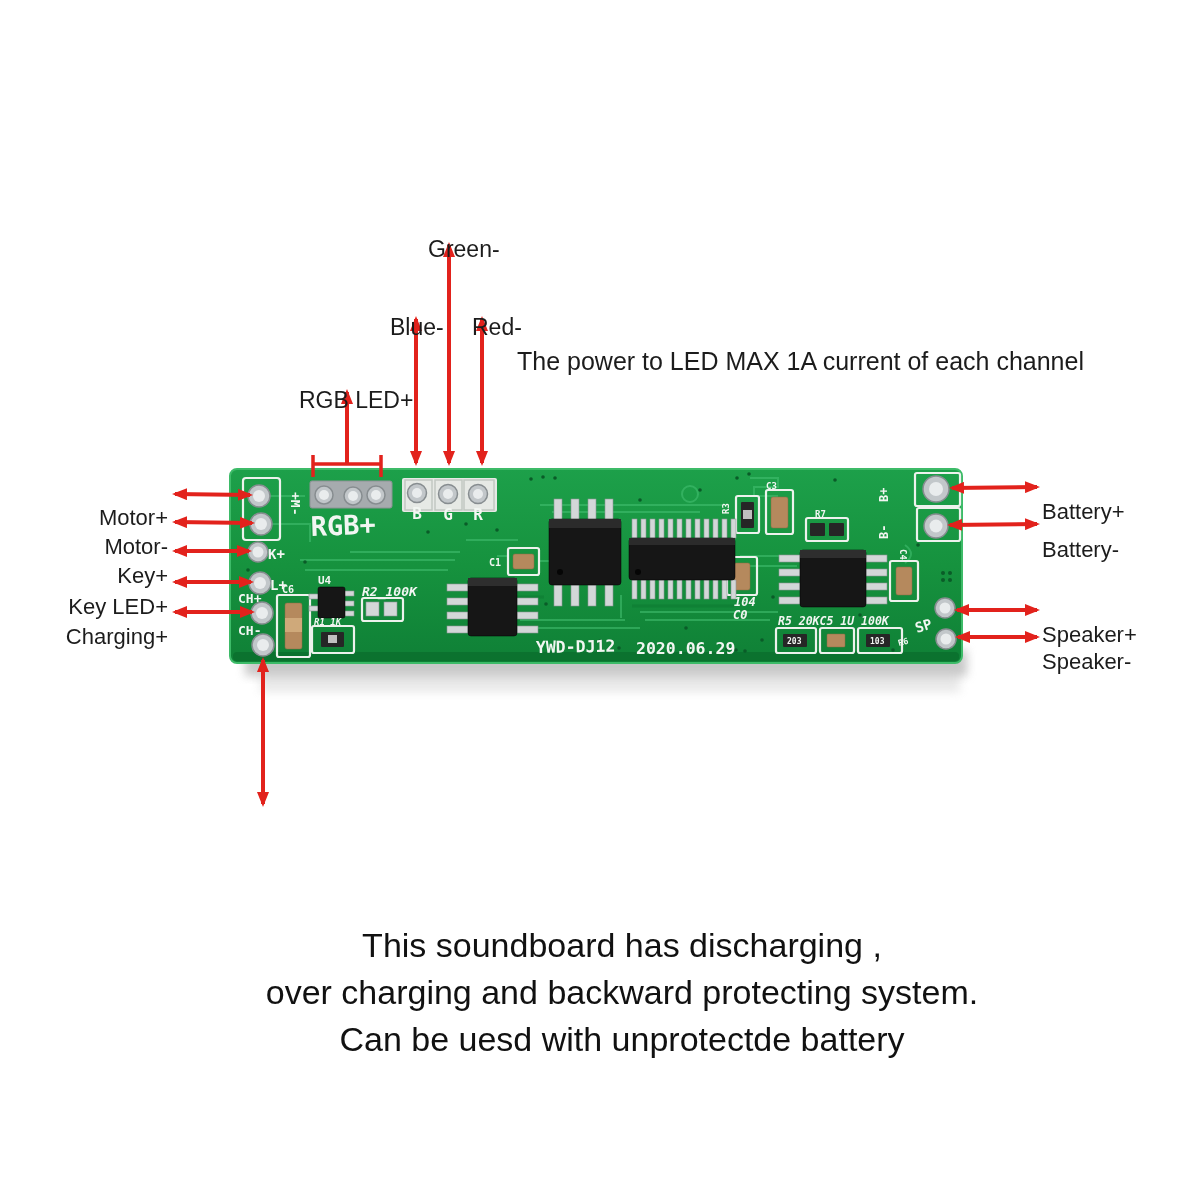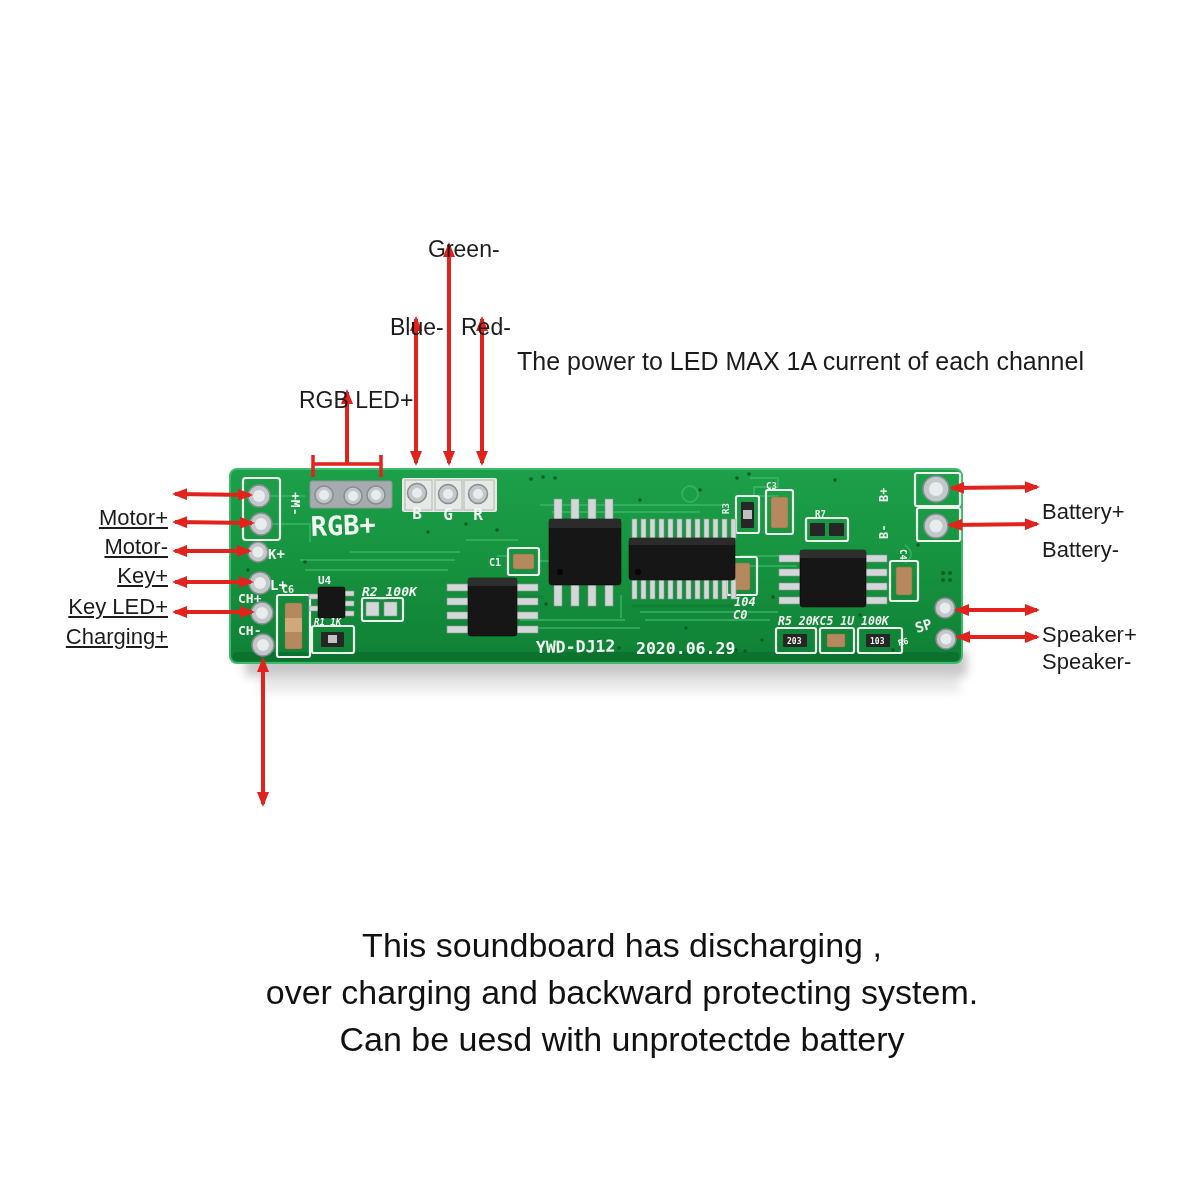--- a/index.html
+++ b/index.html
@@ -1,20 +1,20 @@
 <!DOCTYPE html>
 <html style="--bg: #ffffff; --arrow: #e2221c; --board: #16923e; --board_light: #2fae57; --silk: #f2f6f2; --label_text: #1c1c1c;"><head>
 <meta charset="utf-8">
 <style>
   html,body{margin:0;padding:0;}
   body{width:1200px;height:1200px;background:var(--bg,#ffffff);font-family:"Liberation Sans",sans-serif;}
   #stage{position:relative;width:1200px;height:1200px;overflow:hidden;background:var(--bg,#ffffff);}
   #gfx{position:absolute;left:0;top:0;}
   .lbl{position:absolute;font-size:22px;line-height:24px;color:var(--label_text,#1c1c1c);white-space:nowrap;margin-top:25px;}
-  .lbl-r{text-align:right;text-decoration:underline;}
+  .lbl-r{text-align:right;}
   .note{position:absolute;font-size:25px;color:var(--label_text,#1c1c1c);white-space:nowrap;}
   #footer{position:absolute;left:0;top:922px;width:1244px;text-align:center;
           font-size:34px;line-height:47px;color:#111;}
   .arrow{stroke:var(--arrow,#e2221c);stroke-width:4;fill:none;}
   .bracket{stroke:var(--arrow,#e2221c);stroke-width:3.5;fill:none;}
   .ah{fill:var(--arrow,#e2221c);}
   .silk{font-family:"DejaVu Sans Mono",monospace;font-weight:bold;fill:var(--silk,#f2f6f2);}
   .silk-i{font-style:italic;}
   .tr{stroke:#46c173;stroke-width:2;fill:none;opacity:.55;}
   .trd{stroke:#0c7a31;stroke-width:3;fill:none;opacity:.55;}
@@ -359,21 +359,21 @@
       <line class="arrow" x1="416" y1="319" x2="416" y2="463" marker-start="url(#ah)" marker-end="url(#ah)"></line>
       <line class="arrow" x1="482" y1="319" x2="482" y2="463" marker-start="url(#ah)" marker-end="url(#ah)"></line>
       <line class="arrow" x1="347" y1="464" x2="347" y2="392" marker-end="url(#ah)"></line>
       <path class="bracket" d="M313,455 v22 M381,455 v22 M313,464 H381"></path>
       <line class="arrow" x1="263" y1="660" x2="263" y2="804" marker-start="url(#ah)" marker-end="url(#ah)"></line>
     </g>
   </svg>
 
   <div class="lbl" style="left:428px;top:212px;font-size:23px;">Green-</div>
   <div class="lbl" style="left:390px;top:290px;font-size:23px;">Blue-</div>
-  <div class="lbl" style="left:461px;top:290px;font-size:23px;">Red-</div>
+  <div class="lbl" style="left:472px;top:290px;font-size:23px;">Red-</div>
   <div class="lbl" style="left:299px;top:363px;font-size:23px;">RGB LED+</div>
 
   <div class="note" style="left:517px;top:347px;">The power to LED MAX 1A current of each channel</div>
 
   <div class="lbl lbl-r" style="right:1032px;top:481px;">Motor+</div>
   <div class="lbl lbl-r" style="right:1032px;top:510px;">Motor-</div>
   <div class="lbl lbl-r" style="right:1032px;top:539px;">Key+</div>
   <div class="lbl lbl-r" style="right:1032px;top:570px;">Key LED+</div>
   <div class="lbl lbl-r" style="right:1032px;top:600px;">Charging+</div>
 

